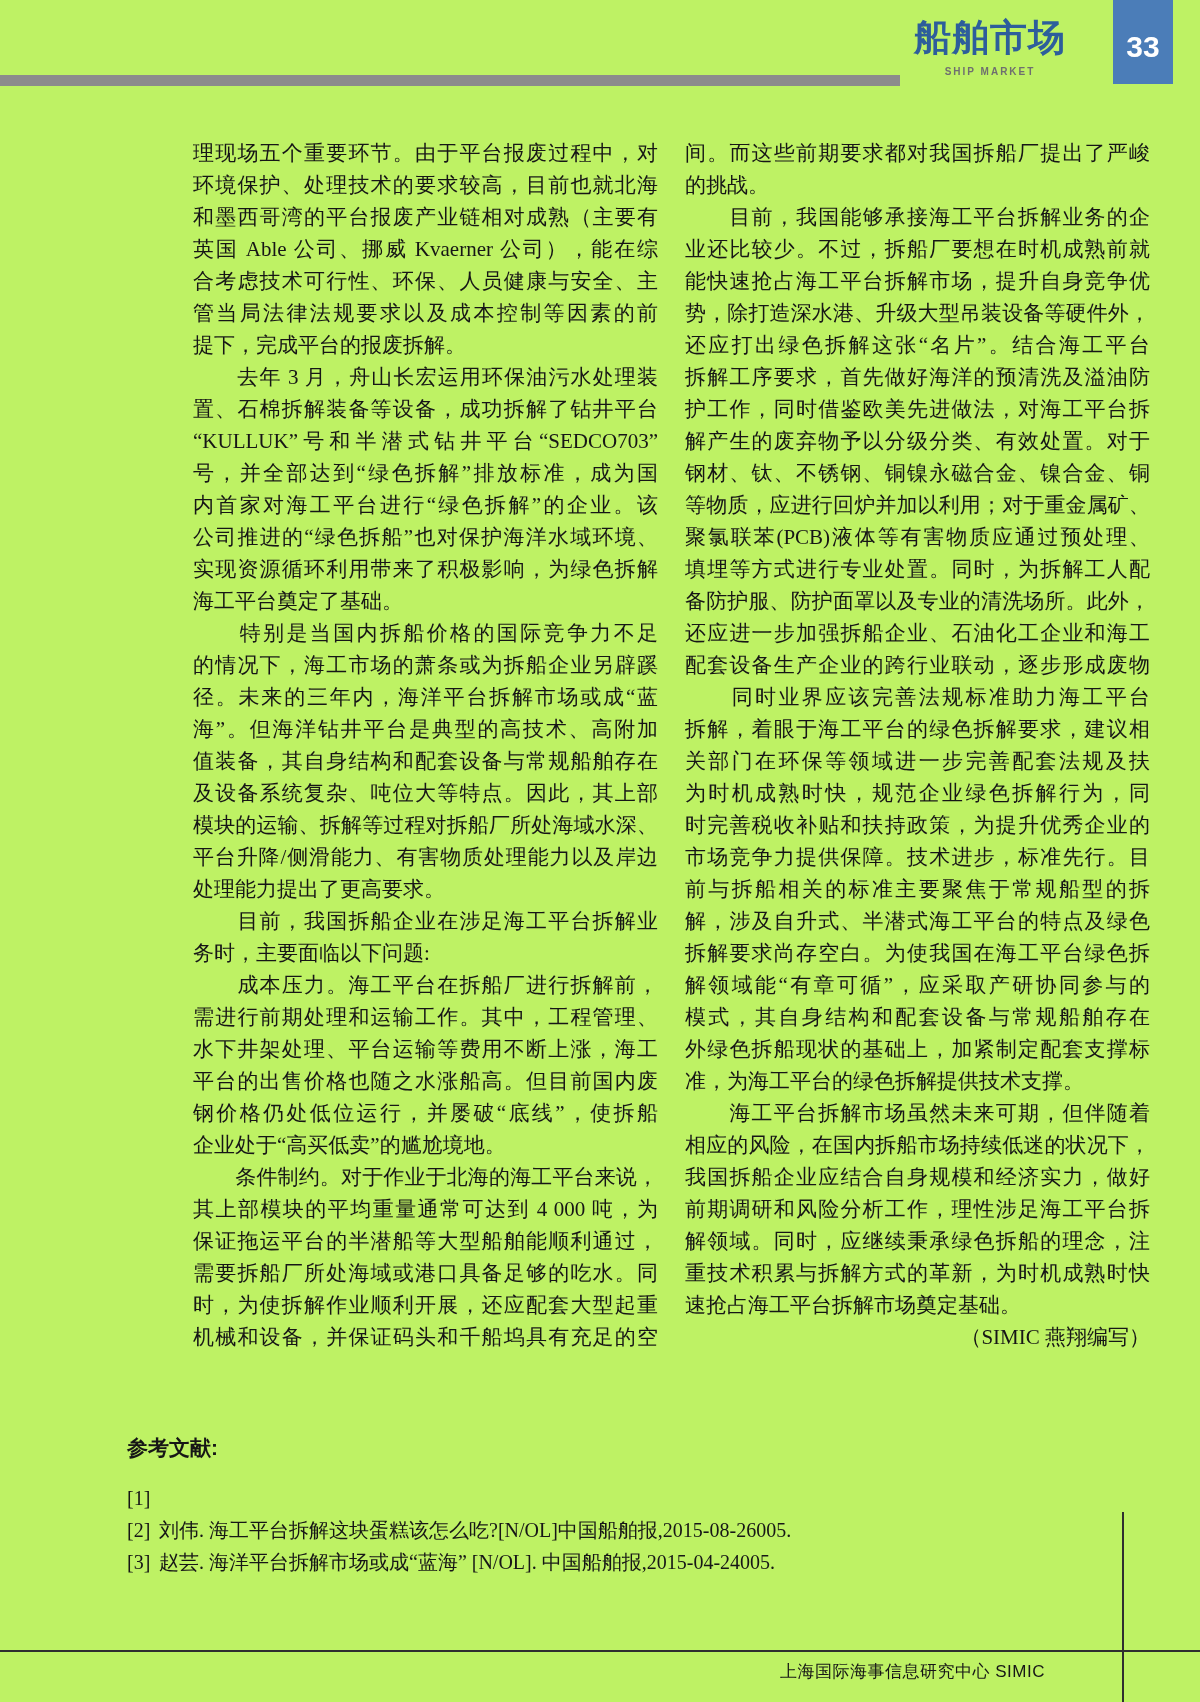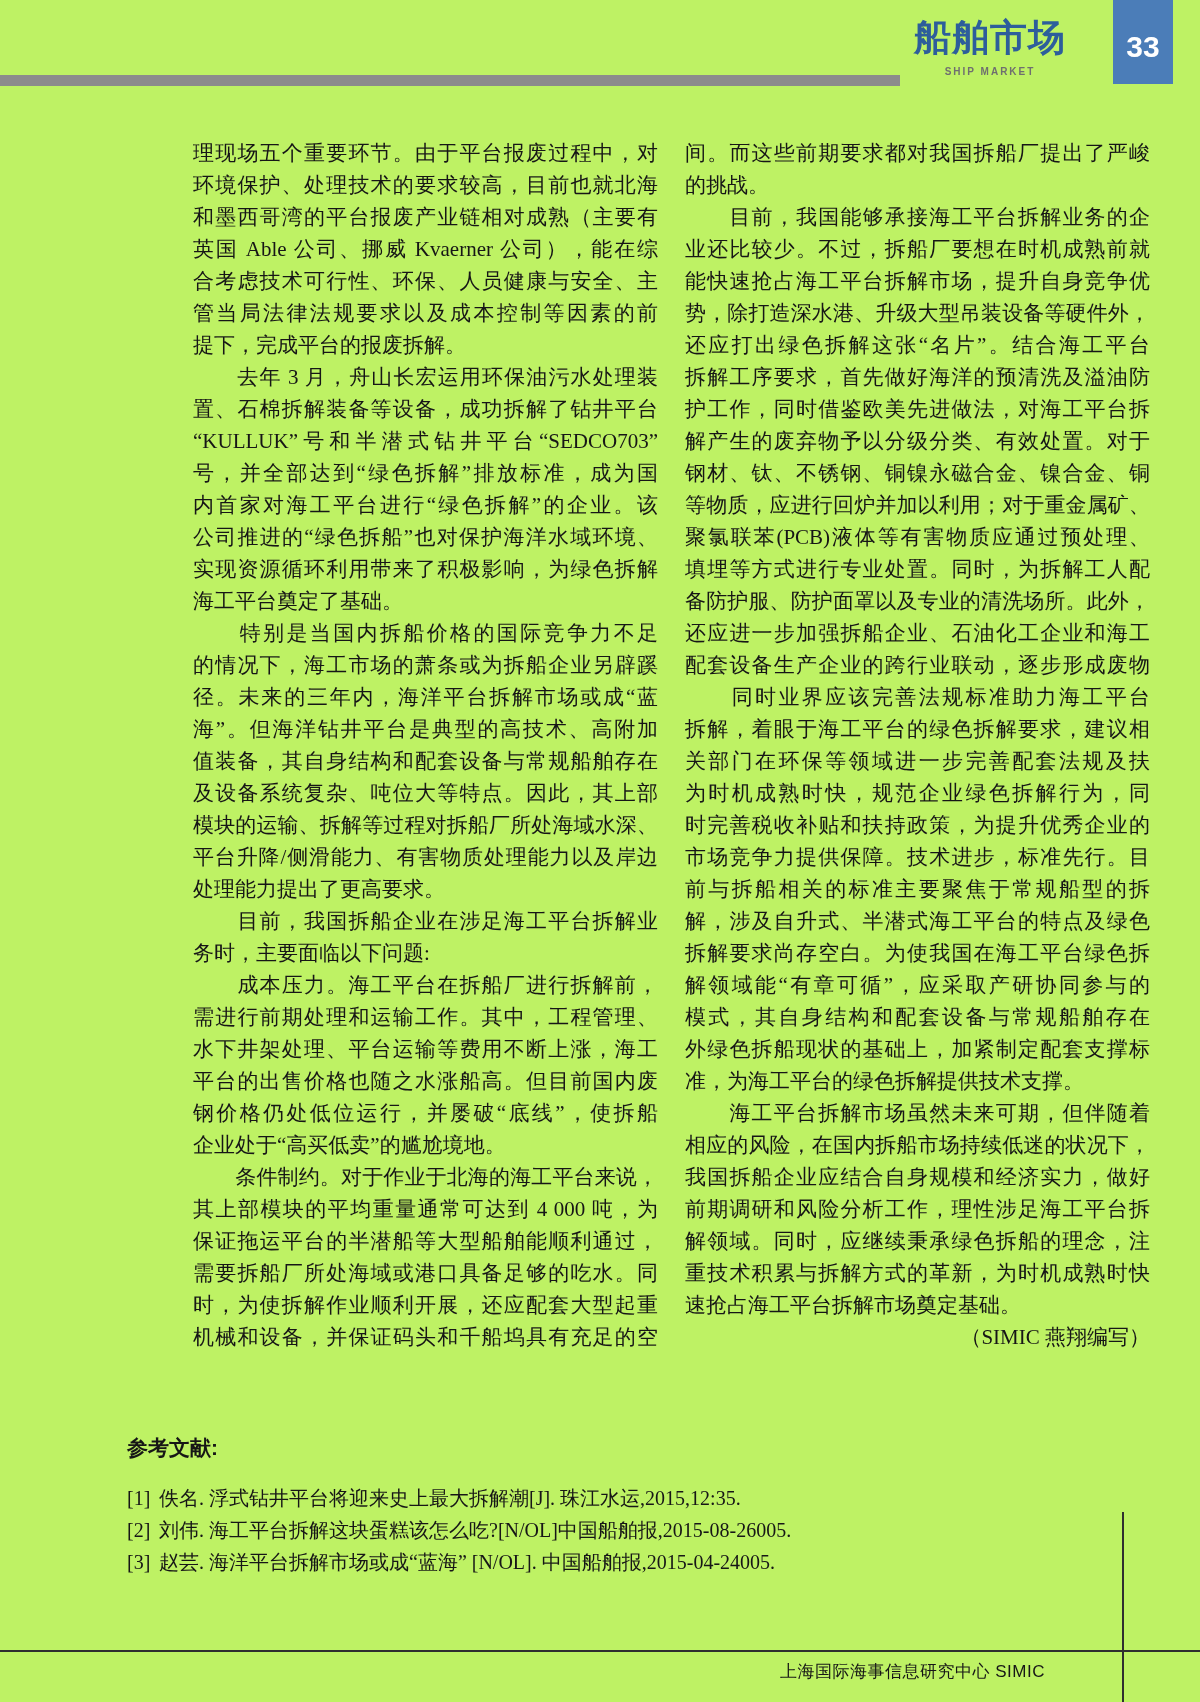--- a/index.html
+++ b/index.html
@@ -189,21 +189,20 @@
         <div class="line">速抢占海工平台拆解市场奠定基础。</div>
         <div class="line r">（SIMIC 燕翔编写）</div>
       </div>
   </main>
 
   <section class="refs">
     <div class="refs-heading">参考文献:</div>
     <div class="refs-list">
         <div class="ref-row">
           <span class="ref-label">[1]</span>
-          <span class="ref-text">佚名. 浮式钻井平台将迎来史上最大拆解潮[J]. 珠江水运,2015,12:35.</span>
         </div>
         <div class="ref-row">
           <span class="ref-label">[2]</span>
           <span class="ref-text">刘伟. 海工平台拆解这块蛋糕该怎么吃?[N/OL]中国船舶报,2015-08-26005.</span>
         </div>
         <div class="ref-row">
           <span class="ref-label">[3]</span>
           <span class="ref-text">赵芸. 海洋平台拆解市场或成“蓝海” [N/OL]. 中国船舶报,2015-04-24005.</span>
         </div>
       </div>

